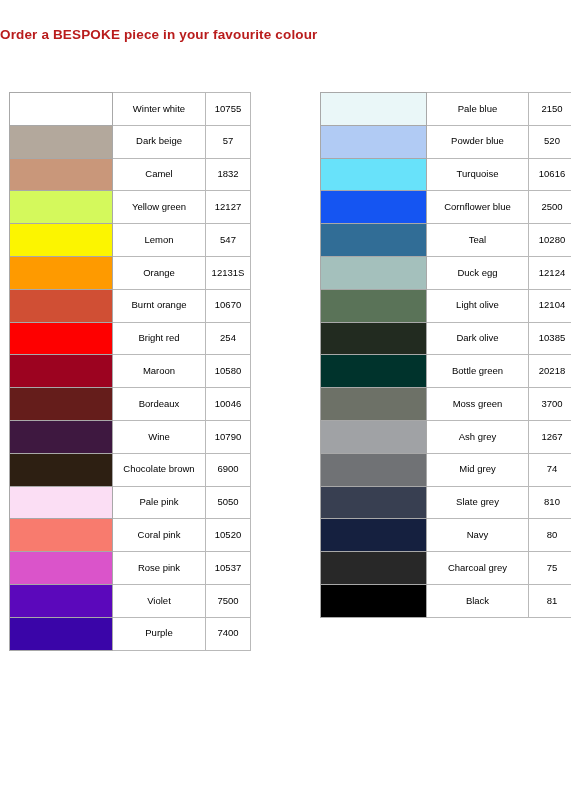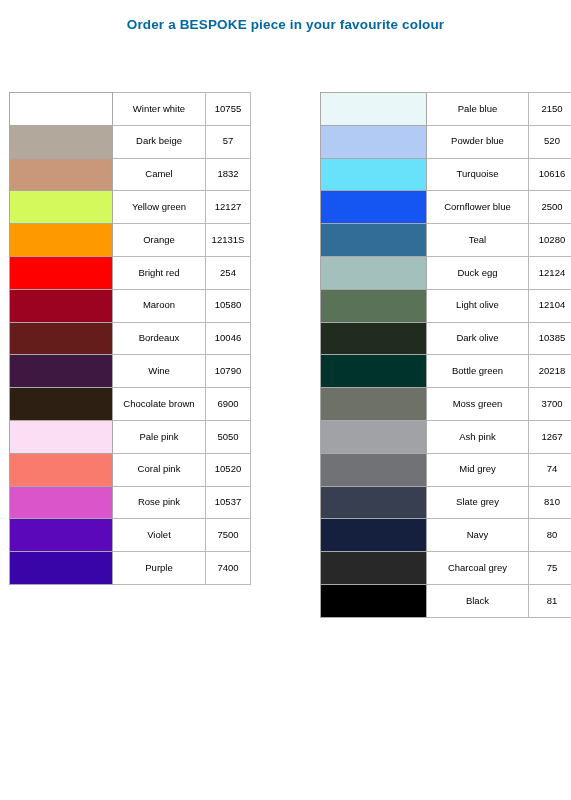--- a/index.html
+++ b/index.html
@@ -10,27 +10,27 @@
   body {
     width: 571px;
     height: 800px;
     position: relative;
     font-family: "Liberation Sans", sans-serif;
     overflow: hidden;
   }
 
   #page-title {
     position: absolute;
-    top: 17px;
+    top: 27px;
     left: 0;
     width: 571px;
-    text-align: center;
+    text-align: left;
     font-size: 13.5px;
     font-weight: bold;
-    color: #0369a1;
+    color: #b91c1c;
     letter-spacing: 0.15px;
   }
 
   .colour-table {
     position: absolute;
     border-collapse: collapse;
     table-layout: fixed;
     background: #c4b5fd;
   }
 
@@ -110,27 +110,41 @@
       </tr>
       <tr>
         <td class="swatch-cell">
           <span class="swatch-fill" style="background: rgb(212, 249, 92);"></span>
         </td>
         <td class="name-cell">Yellow green</td>
         <td class="code-cell">12127</td>
       </tr>
       <tr>
         <td class="swatch-cell">
+          <span class="swatch-fill" style="background: rgb(252, 245, 0);"></span>
+        </td>
+        <td class="name-cell">Lemon</td>
+        <td class="code-cell">547</td>
+      </tr>
+      <tr>
+        <td class="swatch-cell">
           <span class="swatch-fill" style="background: rgb(254, 154, 0);"></span>
         </td>
         <td class="name-cell">Orange</td>
         <td class="code-cell">12131S</td>
       </tr>
       <tr>
         <td class="swatch-cell">
+          <span class="swatch-fill" style="background: rgb(208, 79, 52);"></span>
+        </td>
+        <td class="name-cell">Burnt orange</td>
+        <td class="code-cell">10670</td>
+      </tr>
+      <tr>
+        <td class="swatch-cell">
           <span class="swatch-fill" style="background: rgb(254, 0, 0);"></span>
         </td>
         <td class="name-cell">Bright red</td>
         <td class="code-cell">254</td>
       </tr>
       <tr>
         <td class="swatch-cell">
           <span class="swatch-fill" style="background: rgb(156, 3, 32);"></span>
         </td>
         <td class="name-cell">Maroon</td>
@@ -264,21 +278,21 @@
         <td class="swatch-cell">
           <span class="swatch-fill" style="background: rgb(109, 113, 103);"></span>
         </td>
         <td class="name-cell">Moss green</td>
         <td class="code-cell">3700</td>
       </tr>
       <tr>
         <td class="swatch-cell">
           <span class="swatch-fill" style="background: rgb(160, 162, 165);"></span>
         </td>
-        <td class="name-cell">Ash pink</td>
+        <td class="name-cell">Ash grey</td>
         <td class="code-cell">1267</td>
       </tr>
       <tr>
         <td class="swatch-cell">
           <span class="swatch-fill" style="background: rgb(112, 114, 117);"></span>
         </td>
         <td class="name-cell">Mid grey</td>
         <td class="code-cell">74</td>
       </tr>
       <tr>

